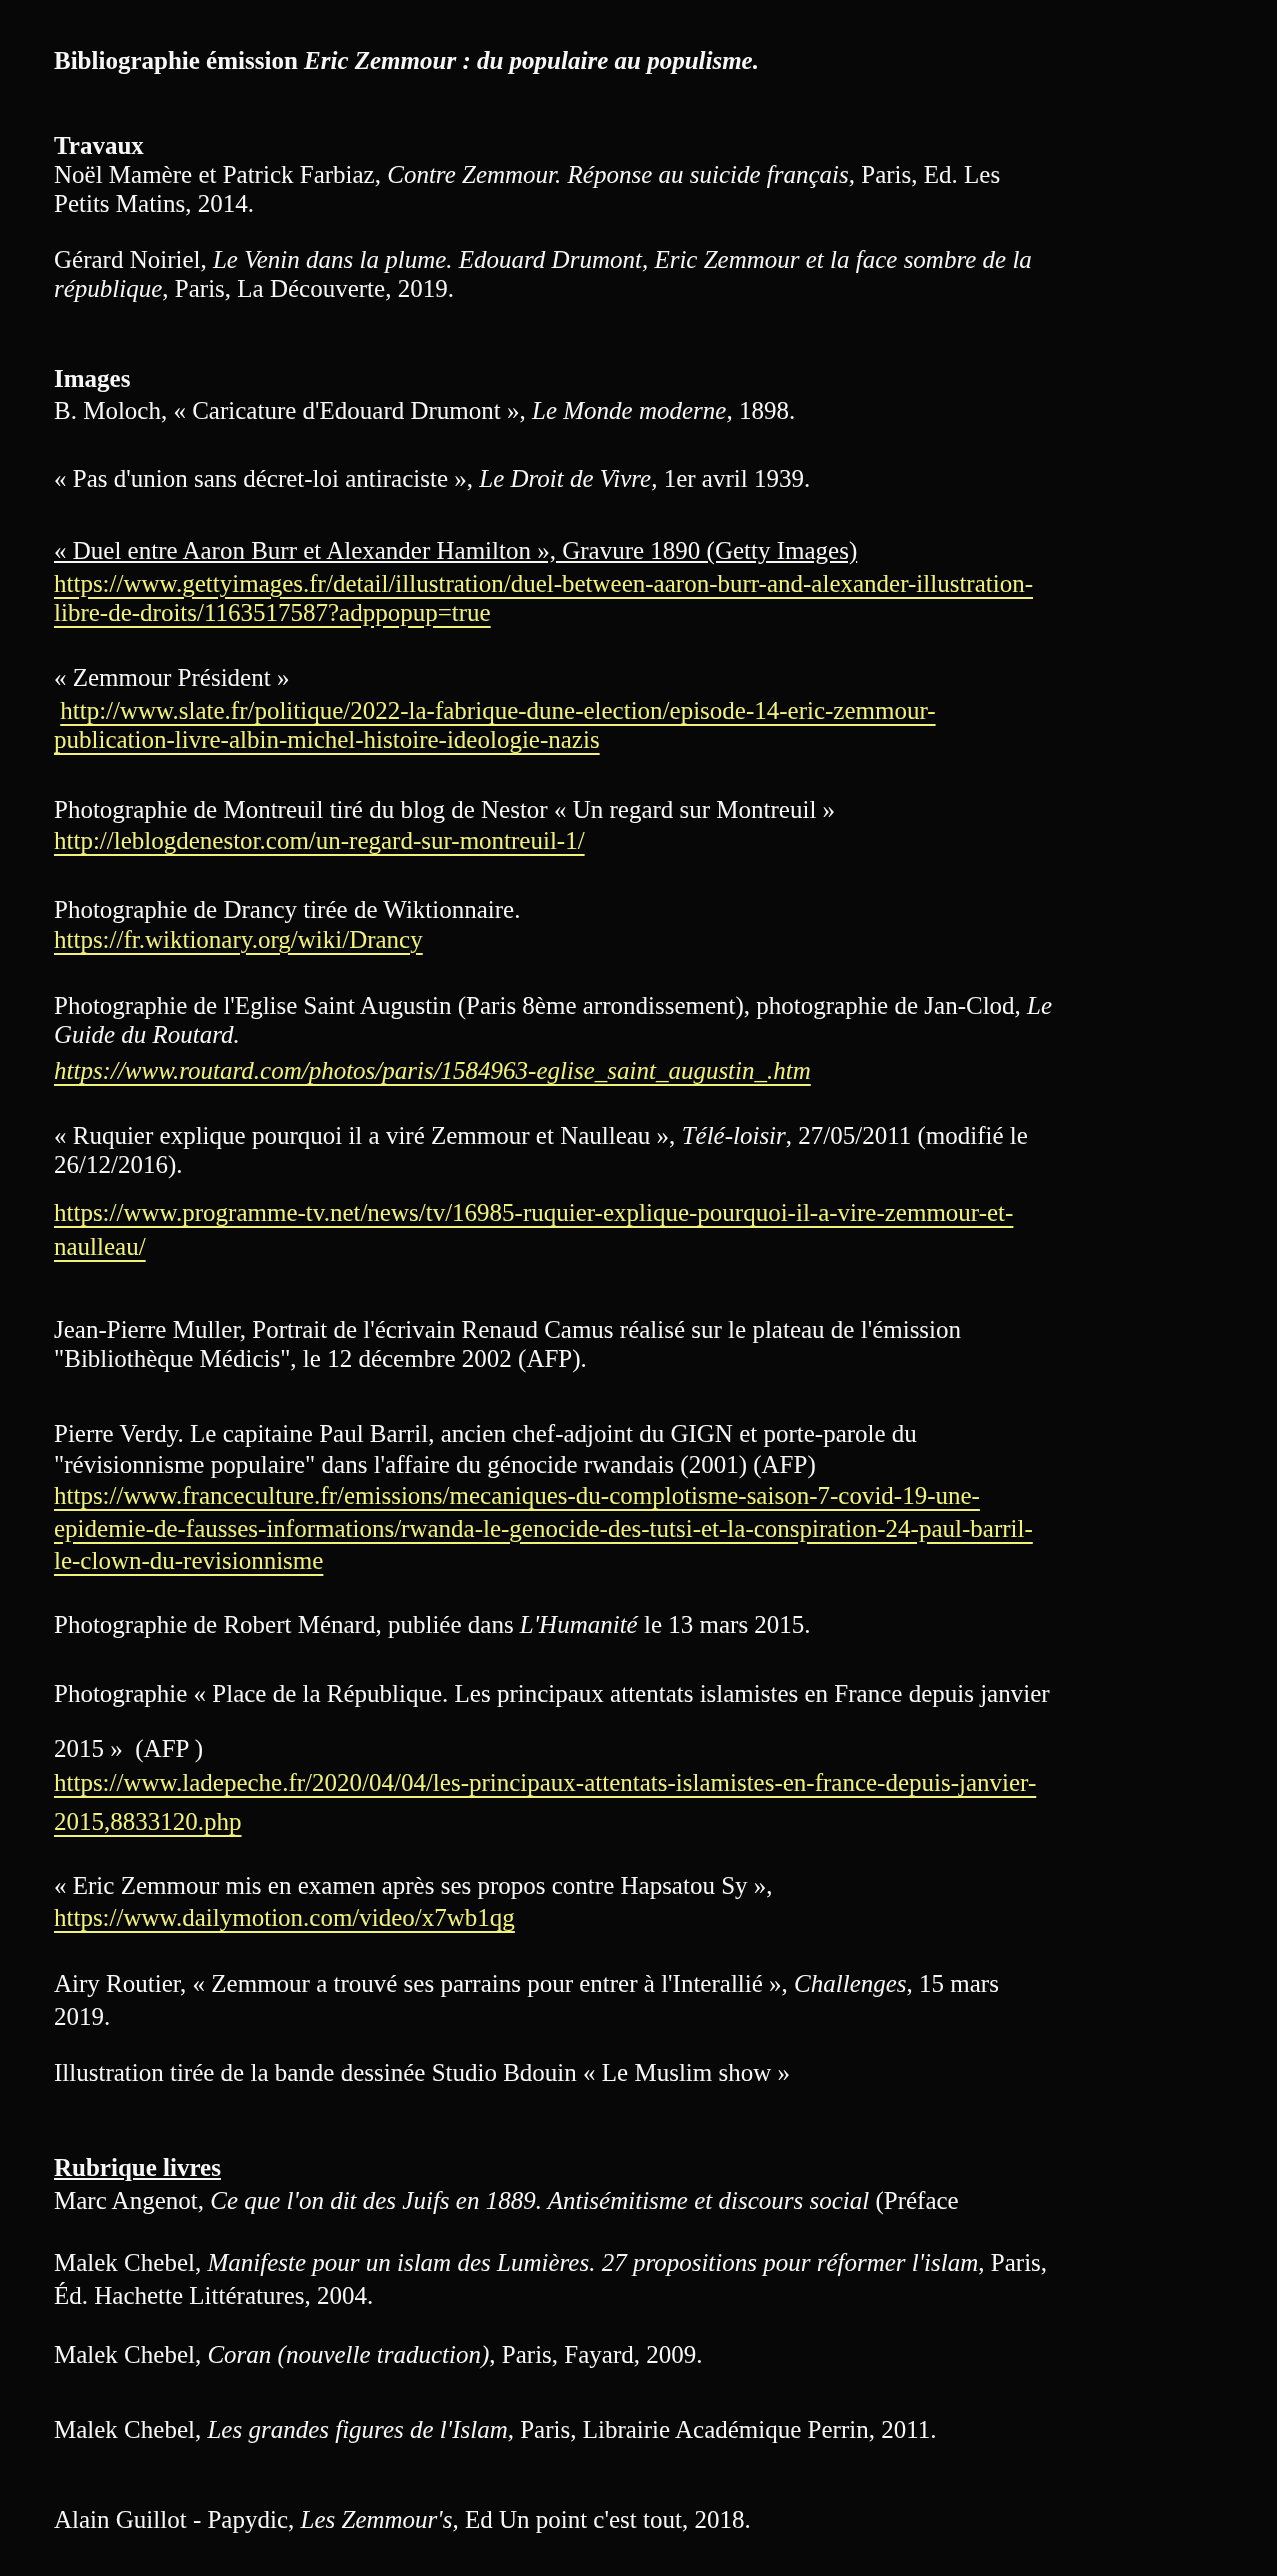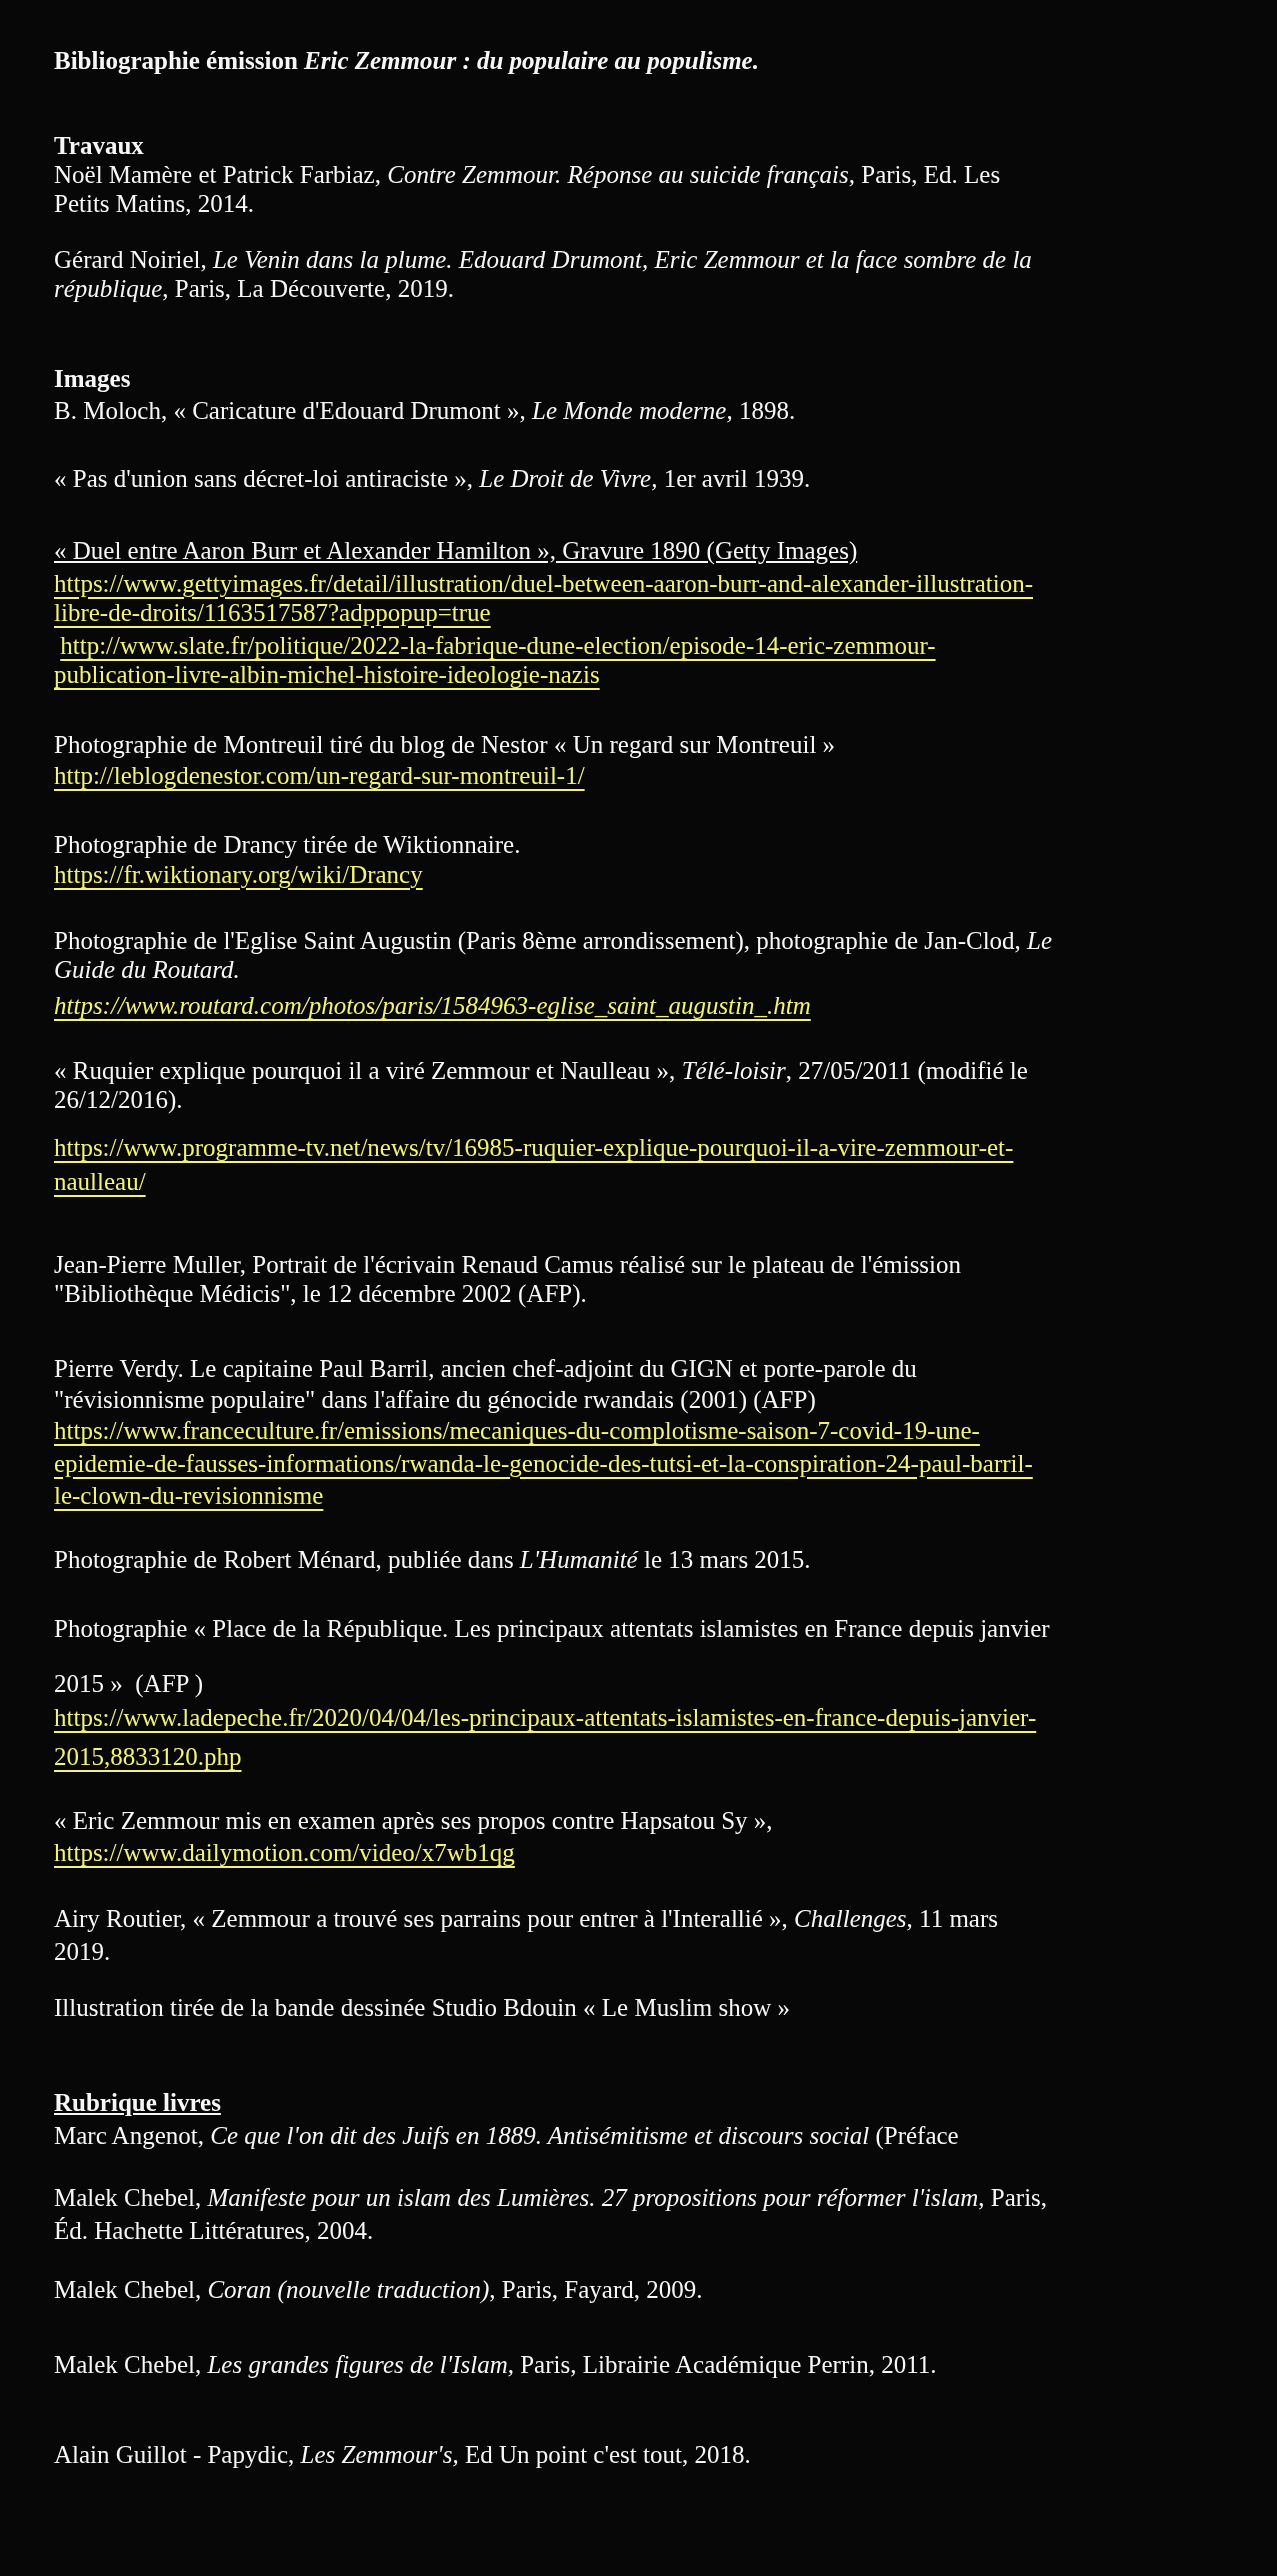--- a/index.html
+++ b/index.html
@@ -55,20 +55,21 @@
       <div class="line" style="margin-top: 0px;"><span class="f-r">Noël Mamère et Patrick Farbiaz, </span><span class="f-i">Contre Zemmour. Réponse au suicide français,</span><span class="f-r"> Paris, Ed. Les</span></div>
       <div class="line" style="margin-top: 0px;"><span class="f-r">Petits Matins, 2014.</span></div>
       <div class="line" style="margin-top: 27px;"><span class="f-r">Gérard Noiriel, </span><span class="f-i">Le Venin dans la plume. Edouard Drumont, Eric Zemmour et la face sombre de la</span></div>
       <div class="line" style="margin-top: 0px;"><span class="f-i">république</span><span class="f-r">, Paris, La Découverte, 2019.</span></div>
       <div class="line" style="margin-top: 61px;"><span class="f-b">Images</span></div>
       <div class="line" style="margin-top: 3.1px;"><span class="f-r">B. Moloch, « Caricature d'Edouard Drumont », </span><span class="f-i">Le Monde moderne,</span><span class="f-r"> 1898.</span></div>
       <div class="line" style="margin-top: 39px;"><span class="f-r">« Pas d'union sans décret-loi antiraciste », </span><span class="f-i">Le Droit de Vivre,</span><span class="f-r"> 1er avril 1939.</span></div>
       <div class="line" style="margin-top: 43px; text-decoration: underline;"><span class="f-r">« Duel entre Aaron Burr et Alexander Hamilton », Gravure 1890 (Getty Images)</span></div>
       <div class="line" style="margin-top: 3.6px;"><a class="f-link">https://www.gettyimages.fr/detail/illustration/duel-between-aaron-burr-and-alexander-illustration-</a></div>
       <div class="line" style="margin-top: 0px;"><a class="f-link">libre-de-droits/1163517587?adppopup=true</a></div>
+      <div class="line" style="margin-top: 36px;"><span class="f-r">« Zemmour Président »</span></div>
       <div class="line" style="margin-top: 4.6px;"><span class="f-r"> </span><a class="f-link">http://www.slate.fr/politique/2022-la-fabrique-dune-election/episode-14-eric-zemmour-</a></div>
       <div class="line" style="margin-top: 0px;"><a class="f-link">publication-livre-albin-michel-histoire-ideologie-nazis</a></div>
       <div class="line" style="margin-top: 41px;"><span class="f-r">Photographie de Montreuil tiré du blog de Nestor « Un regard sur Montreuil »</span></div>
       <div class="line" style="margin-top: 2.1px;"><a class="f-link">http://leblogdenestor.com/un-regard-sur-montreuil-1/</a></div>
       <div class="line" style="margin-top: 40px;"><span class="f-r">Photographie de Drancy tirée de Wiktionnaire.</span></div>
       <div class="line" style="margin-top: 0.5px;"><a class="f-link">https://fr.wiktionary.org/wiki/Drancy</a></div>
       <div class="line" style="margin-top: 37px;"><span class="f-r">Photographie de l'Eglise Saint Augustin (Paris 8ème arrondissement), photographie de Jan-Clod, </span><span class="f-i">Le</span></div>
       <div class="line" style="margin-top: 0px;"><span class="f-i">Guide du Routard.</span></div>
       <div class="line" style="margin-top: 7.2px;"><a class="f-ilink">https://www.routard.com/photos/paris/1584963-eglise_saint_augustin_.htm</a></div>
       <div class="line" style="margin-top: 36px;"><span class="f-r">« Ruquier explique pourquoi il a viré Zemmour et Naulleau », </span><span class="f-i">Télé-loisir</span><span class="f-r">, 27/05/2011 (modifié le</span></div>
@@ -82,21 +83,21 @@
       <div class="line" style="margin-top: 2.1px;"><a class="f-link">https://www.franceculture.fr/emissions/mecaniques-du-complotisme-saison-7-covid-19-une-</a></div>
       <div class="line" style="margin-top: 3.1px;"><a class="f-link">epidemie-de-fausses-informations/rwanda-le-genocide-des-tutsi-et-la-conspiration-24-paul-barril-</a></div>
       <div class="line" style="margin-top: 3.6px;"><a class="f-link">le-clown-du-revisionnisme</a></div>
       <div class="line" style="margin-top: 35px;"><span class="f-r">Photographie de Robert Ménard, publiée dans </span><span class="f-i">L'Humanité</span><span class="f-r"> le 13 mars 2015.</span></div>
       <div class="line" style="margin-top: 40px;"><span class="f-r">Photographie « Place de la République. Les principaux attentats islamistes en France depuis janvier</span></div>
       <div class="line" style="margin-top: 26px;"><span class="f-r">2015 »  (AFP )</span></div>
       <div class="line" style="margin-top: 5.2px;"><a class="f-link">https://www.ladepeche.fr/2020/04/04/les-principaux-attentats-islamistes-en-france-depuis-janvier-</a></div>
       <div class="line" style="margin-top: 10px;"><a class="f-link">2015,8833120.php</a></div>
       <div class="line" style="margin-top: 35px;"><span class="f-r">« Eric Zemmour mis en examen après ses propos contre Hapsatou Sy »,</span></div>
       <div class="line" style="margin-top: 3.1px;"><a class="f-link">https://www.dailymotion.com/video/x7wb1qg</a></div>
-      <div class="line" style="margin-top: 37px;"><span class="f-r">Airy Routier, « Zemmour a trouvé ses parrains pour entrer à l'Interallié », </span><span class="f-i">Challenges</span><span class="f-r">, 11 mars</span></div>
+      <div class="line" style="margin-top: 37px;"><span class="f-r">Airy Routier, « Zemmour a trouvé ses parrains pour entrer à l'Interallié », </span><span class="f-i">Challenges</span><span class="f-r">, 15 mars</span></div>
       <div class="line" style="margin-top: 3.1px;"><span class="f-r">2019.</span></div>
       <div class="line" style="margin-top: 27px;"><span class="f-r">Illustration tirée de la bande dessinée Studio Bdouin « Le Muslim show »</span></div>
       <div class="line" style="margin-top: 66px; text-decoration: underline;"><span class="f-b">Rubrique livres</span></div>
       <div class="line" style="margin-top: 4.1px;"><span class="f-r">Marc Angenot, </span><span class="f-i">Ce que l'on dit des Juifs en 1889. Antisémitisme et discours social</span><span class="f-r"> (Préface</span></div>
       <div class="line" style="margin-top: 33px;"><span class="f-r">Malek Chebel, </span><span class="f-i">Manifeste pour un islam des Lumières. 27 propositions pour réformer l'islam</span><span class="f-r">, Paris,</span></div>
       <div class="line" style="margin-top: 4.1px;"><span class="f-r">Éd. Hachette Littératures, 2004.</span></div>
       <div class="line" style="margin-top: 30px;"><span class="f-r">Malek Chebel, </span><span class="f-i">Coran (nouvelle traduction)</span><span class="f-r">, Paris, Fayard, 2009.</span></div>
       <div class="line" style="margin-top: 46px;"><span class="f-r">Malek Chebel, </span><span class="f-i">Les grandes figures de l'Islam,</span><span class="f-r"> Paris, Librairie Académique Perrin, 2011.</span></div>
       <div class="line" style="margin-top: 61px;"><span class="f-r">Alain Guillot - Papydic, </span><span class="f-i">Les Zemmour's,</span><span class="f-r"> Ed Un point c'est tout, 2018.</span></div>
     </div>

